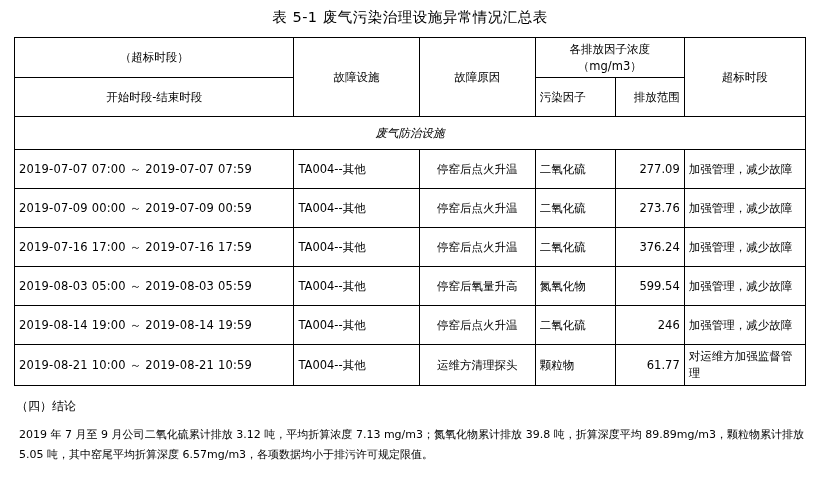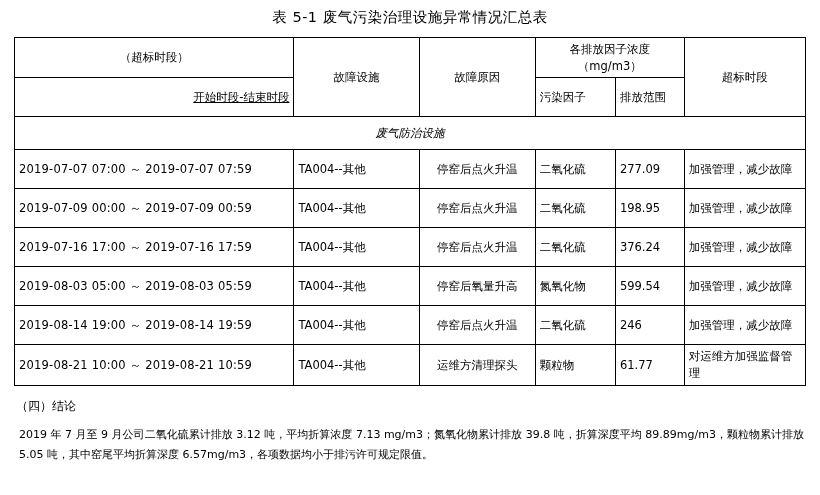--- a/index.html
+++ b/index.html
@@ -67,26 +67,26 @@
     height: 28px;
   }
   .section-row td {
     text-align: center;
     height: 26px;
     font-style: italic;
   }
   .data-row td {
     height: 32px;
   }
-  .t-left { text-align: right; text-decoration: underline; }
+  .t-left { text-align: center; }
   .cell-time { padding-left: 8px; letter-spacing: 0.2px; }
   .cell-fac { padding-left: 8px; }
   .cell-cause { text-align: center; }
   .cell-poll { padding-left: 6px; }
-  .cell-range { padding-left: 6px; }
+  .cell-range { padding-left: 6px; text-align: right; }
   .cell-meas { padding-left: 6px; }
   .conclusion-title {
     font-size: 12px;
     font-weight: normal;
     margin: 12px 0 0 2px;
   }
   .conclusion-body {
     font-size: 11px;
     line-height: 1.85;
     margin: 10px 2px 0 5px;
@@ -133,21 +133,21 @@
         <td class="cell-cause">停窑后点火升温</td>
         <td class="cell-poll">二氧化硫</td>
         <td class="cell-range">277.09</td>
         <td class="cell-meas">加强管理，减少故障</td>
       </tr>
       <tr class="data-row">
         <td class="cell-time">2019-07-09  00:00  ～  2019-07-09  00:59</td>
         <td class="cell-fac">TA004--其他</td>
         <td class="cell-cause">停窑后点火升温</td>
         <td class="cell-poll">二氧化硫</td>
-        <td class="cell-range">198.95</td>
+        <td class="cell-range">273.76</td>
         <td class="cell-meas">加强管理，减少故障</td>
       </tr>
       <tr class="data-row">
         <td class="cell-time">2019-07-16  17:00  ～  2019-07-16  17:59</td>
         <td class="cell-fac">TA004--其他</td>
         <td class="cell-cause">停窑后点火升温</td>
         <td class="cell-poll">二氧化硫</td>
         <td class="cell-range">376.24</td>
         <td class="cell-meas">加强管理，减少故障</td>
       </tr>

